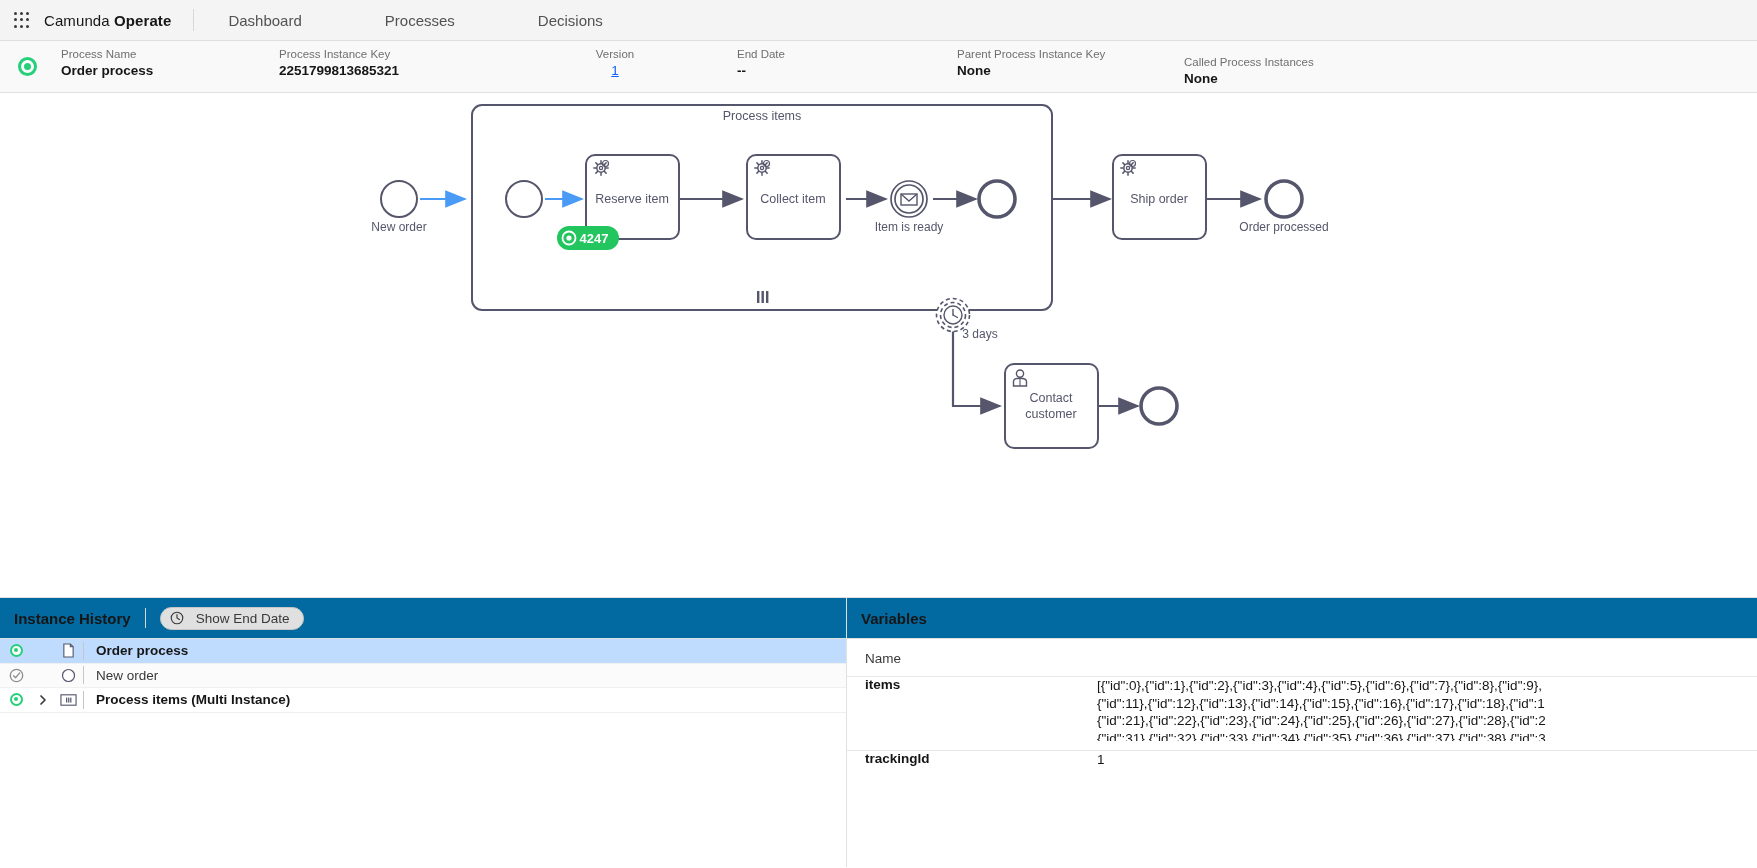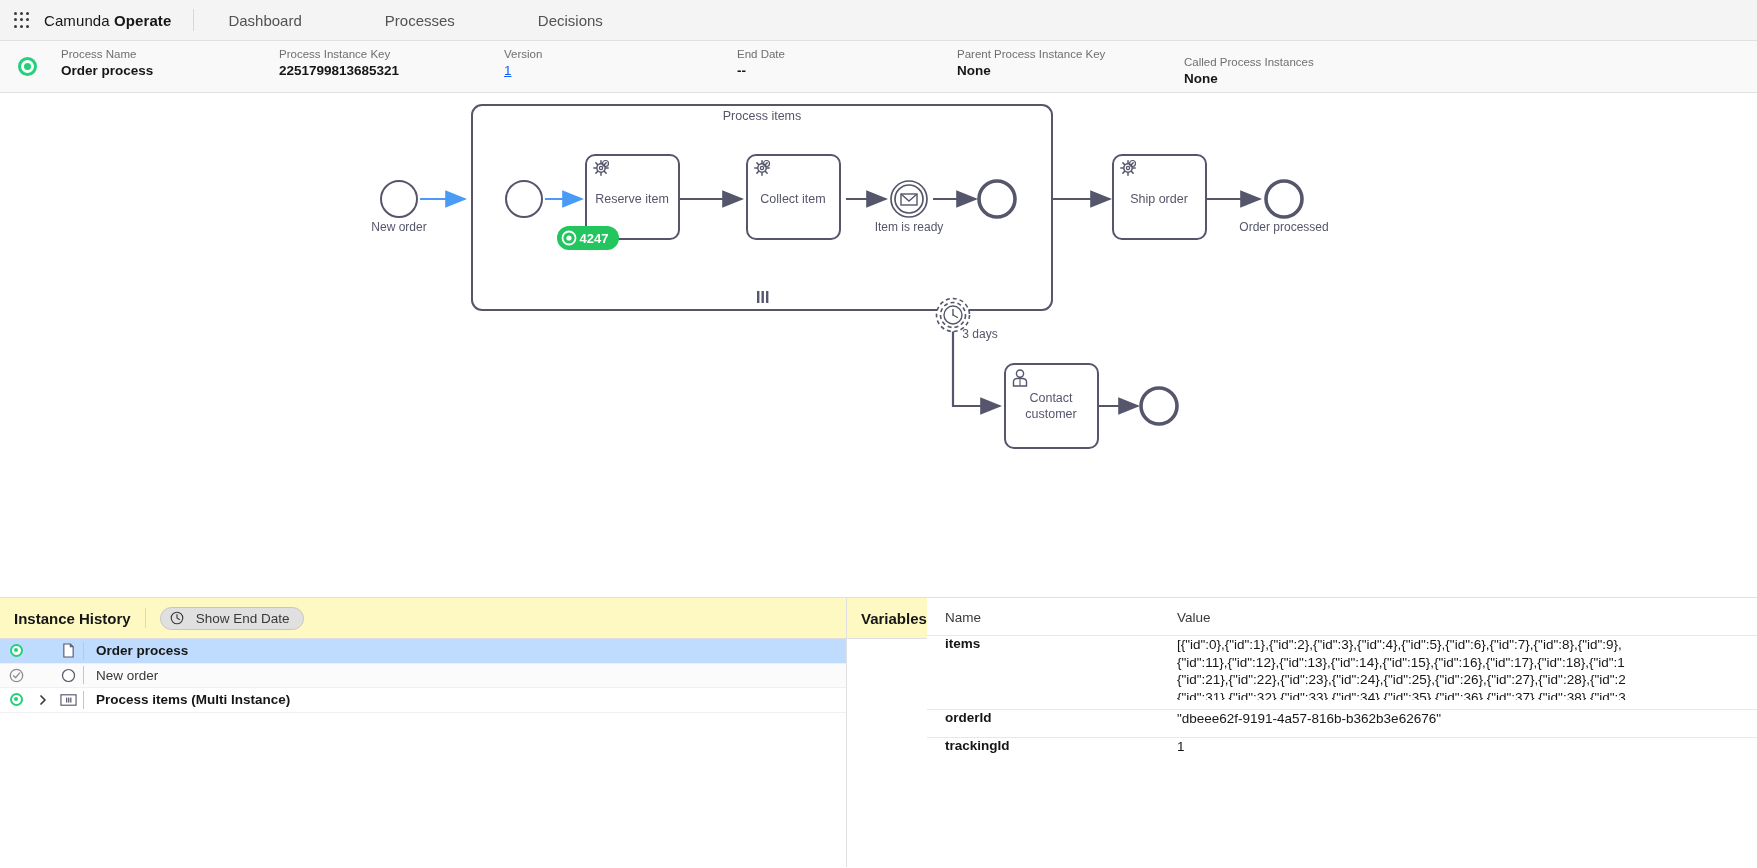--- a/index.html
+++ b/index.html
@@ -91,21 +91,21 @@
     white-space: nowrap;
   }
   .meta-value.link {
     color: #0f62fe;
     text-decoration: underline;
     cursor: pointer;
     font-weight: normal;
   }
   .c1 { width: 218px; }
   .c2 { width: 225px; }
-  .c3 { width: 222px; }
+  .c3 { width: 222px; text-align: center; }
   .c4 { width: 226px; }
   .c5 { width: 220px; margin-left: 11px; }
   .c6 { width: 227px; }
   .c7 { width: 200px; margin-top: 8px; }
 
   
   .canvas {
     position: relative;
     height: 505px;
     background: #fff;
@@ -122,27 +122,27 @@
   .panel-left {
     width: 847px;
     border-right: 1px solid #e0e0e0;
     display: flex;
     flex-direction: column;
     background: #fff;
   }
   .panel-right {
     flex: 1;
     display: flex;
-    flex-direction: row;
+    flex-direction: column;
     background: #fff;
     overflow: hidden;
   }
   .panel-head {
     height: 41px;
-    background: #fef9c3;
+    background: #0369a1;
     border-bottom: 1px solid #e0e0e0;
     display: flex;
     align-items: center;
     padding-left: 14px;
     gap: 14px;
     flex: 0 0 auto;
   }
   .panel-title {
     font-size: 15px;
     font-weight: bold;
@@ -504,34 +504,29 @@
     </div>
   </div>
 
   <div class="panel-right">
     <div class="panel-head">
       <div class="panel-title">Variables</div>
     </div>
     <div class="vars">
       <div class="vars-head">
         <div class="v-name">Name</div>
-        <div class="v-val">Value</div>
       </div>
       <div class="var-row tall">
         <div class="v-name">items</div>
         <div class="v-val">[{"id":0},{"id":1},{"id":2},{"id":3},{"id":4},{"id":5},{"id":6},{"id":7},{"id":8},{"id":9},
 {"id":11},{"id":12},{"id":13},{"id":14},{"id":15},{"id":16},{"id":17},{"id":18},{"id":1
 {"id":21},{"id":22},{"id":23},{"id":24},{"id":25},{"id":26},{"id":27},{"id":28},{"id":2
 {"id":31},{"id":32},{"id":33},{"id":34},{"id":35},{"id":36},{"id":37},{"id":38},{"id":3
 {"id":41},{"id":42},{"id":43},{"id":44},{"id":45},{"id":46},{"id":47},{"id":48},{"id":4</div>
       </div>
       <div class="var-row">
-        <div class="v-name">orderId</div>
-        <div class="v-val">"dbeee62f-9191-4a57-816b-b362b3e62676"</div>
-      </div>
-      <div class="var-row">
         <div class="v-name">trackingId</div>
         <div class="v-val">1</div>
       </div>
     </div>
   </div>
 
 </div>
 
 </body></html>

